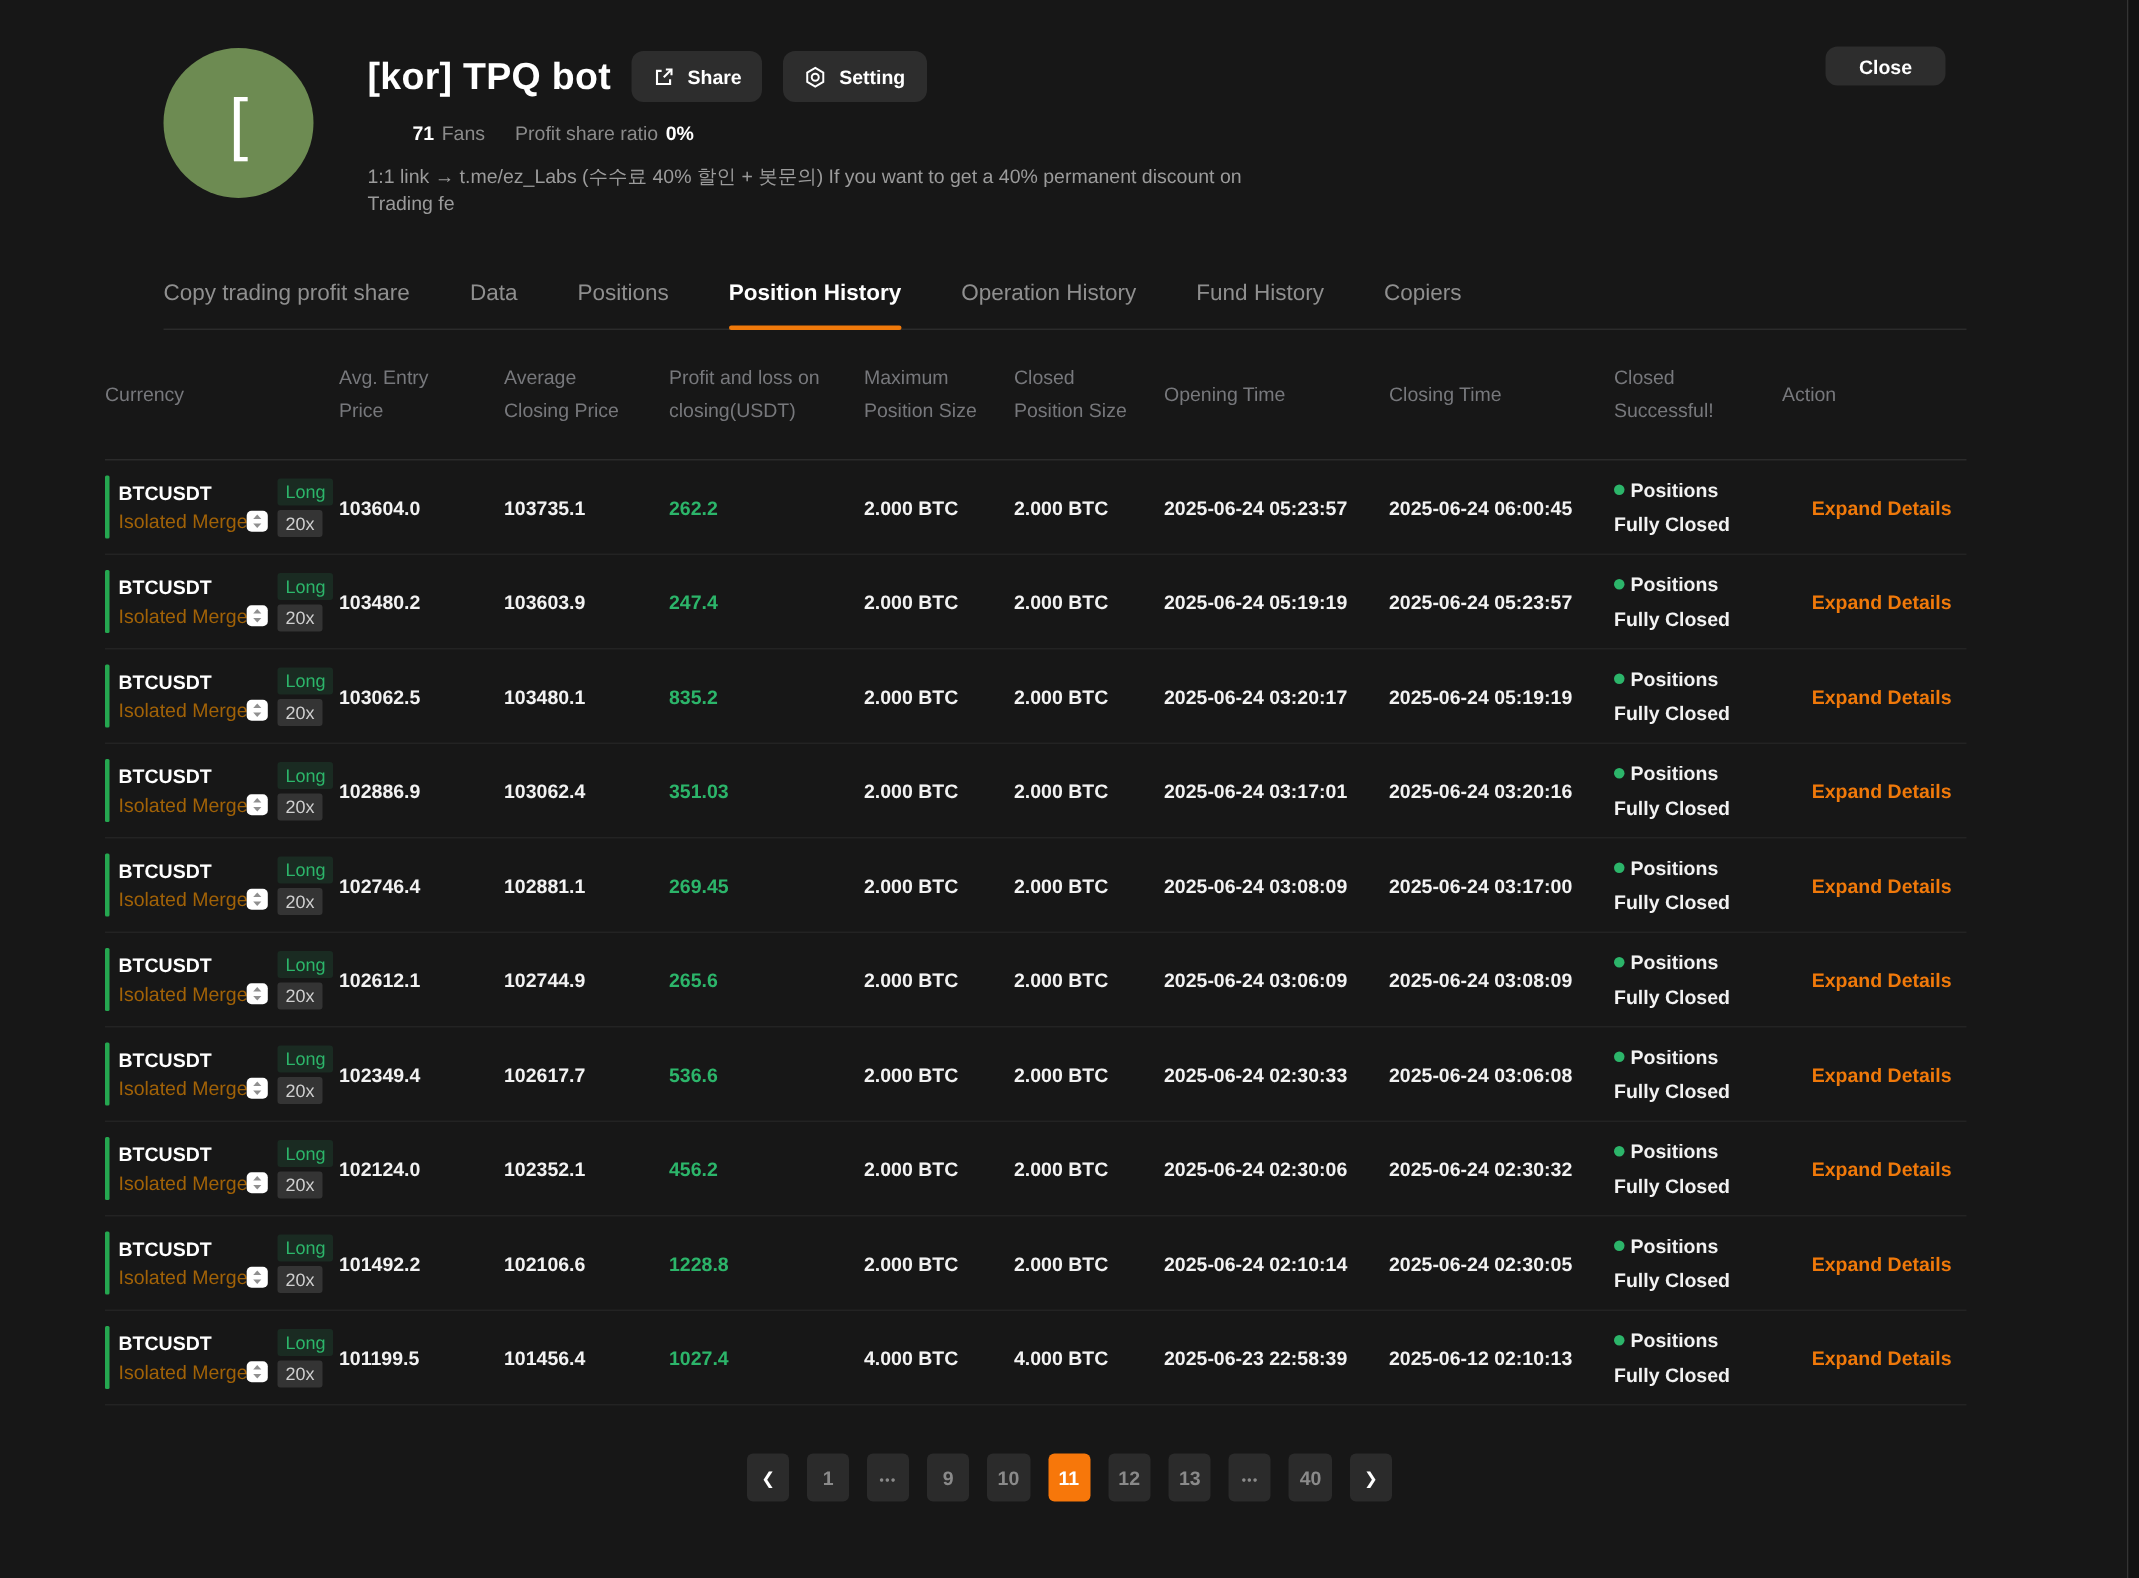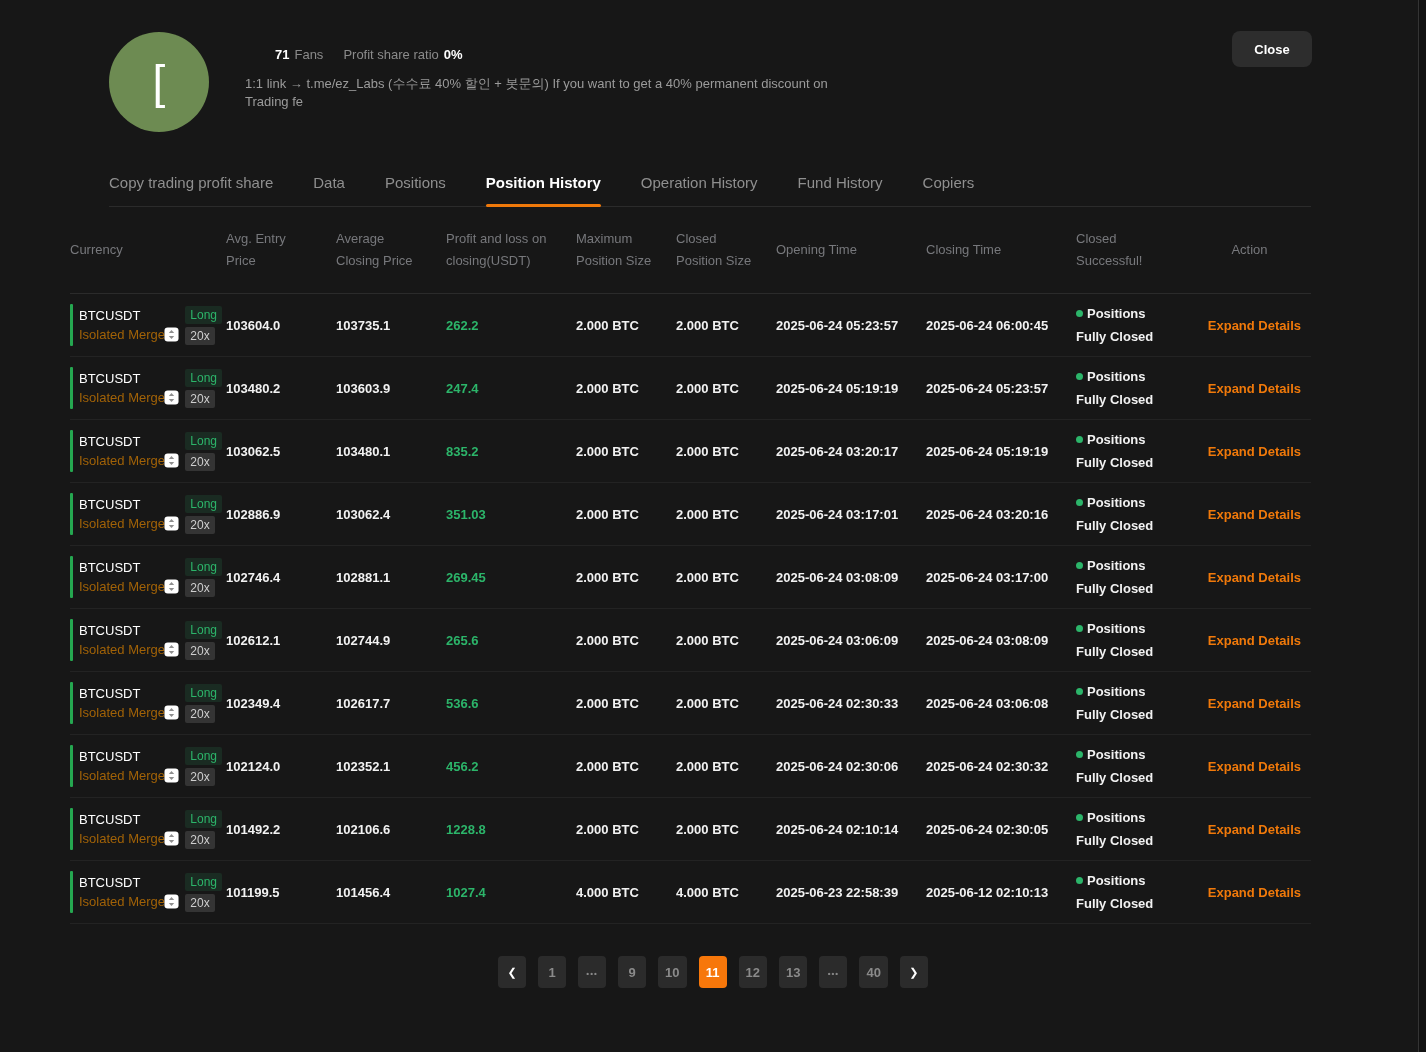--- a/index.html
+++ b/index.html
@@ -24,21 +24,21 @@
   .title-col { padding-top:2px; min-width:0; }
   .title-row { display:flex; align-items:center; gap:14px; }
   .bot-title { margin:0; font-size:25px; font-weight:700; color:#fff; letter-spacing:.2px; }
   .btn {
     display:inline-flex; align-items:center; gap:8px; height:34px; padding:0 14px;
     background:#2d2d2d; border:none; border-radius:8px; color:#fff;
     font-size:13px; font-weight:600; cursor:pointer; font-family:inherit;
   }
   .btn svg { display:block; }
   .close-btn {
-    position:absolute; top:31px; right:114px; width:80px; height:36px;
+    position:absolute; top:31px; right:129px; width:80px; height:26px;
     justify-content:center; gap:0; border-radius:8px;
   }
   .stats { margin-top:13px; display:flex; gap:20px; font-size:13px; color:#8b8b8b;margin-left:30px; }
   .stat { display:flex; gap:5px; align-items:baseline; }
   .stat .val { color:#fff; font-weight:700; }
   .desc { margin-top:13px; font-size:13px; line-height:18px; color:#9b9b9b; max-width:620px; }
   .edit-link { color:#f0790a; cursor:pointer; margin-left:3px; }
 
   
   .tabs { display:flex; gap:40px; margin:42px 115px 0 109px; border-bottom:1px solid #2b2b2b; }
@@ -53,32 +53,32 @@
   .table { margin:0 115px 0 70px; }
   .grid-cols {
     display:grid;
     grid-template-columns:156px 110px 110px 130px 100px 100px 150px 150px 112px 1fr;
   }
   .thead {
     min-height:87px; align-items:center; border-bottom:1px solid #2b2b2b;
     color:#77787c; font-size:13px; line-height:22px;
   }
   .th { padding-right:18px; }
-  .th:last-child { text-align:center; padding-right:0; }
+  .th:last-child { text-align:left; padding-right:0; }
   .row {
     height:63px; align-items:center; border-bottom:1px solid #232323; font-size:13px;
   }
   .cell { padding-right:10px; }
   .num { color:#f2f2f2; font-weight:600; white-space:nowrap; }
   .pnl { color:#2cb56a; font-weight:600; }
 
   .currency-cell { display:flex; align-items:center; padding-right:4px; }
   .side-bar { width:3px; height:42px; background:#25a750; border-radius:1px; flex:0 0 3px; }
   .sym-col { display:flex; flex-direction:column; gap:4px; margin-left:6px; min-width:0; flex:1; }
-  .symbol { font-weight:400; color:#fff; }
+  .symbol { font-weight:700; color:#fff; }
   .margin-mode { color:#a16207; display:flex; align-items:center; white-space:nowrap; }
   .merge-icon { display:inline-flex; margin-left:-1px; cursor:pointer; }
   .merge-icon svg { width:15px; height:15px; }
   .badges { display:flex; flex-direction:column; align-items:flex-start; gap:3px; }
   .badge { font-size:12px; line-height:18px; height:18px; padding:0 5px; border-radius:2px; white-space:nowrap; }
   .badge-long { color:#2cb56a; background:rgba(44,181,106,.13); }
   .badge-lev { color:#cfcfcf; background:#343434; }
 
   .status-cell { line-height:23px; padding-right:14px; color:#f2f2f2; font-weight:600; }
   .status-dot {
@@ -100,20 +100,42 @@
 </style>
 </head>
 <body>
 
 <div class="header">
   <div class="header-flex">
     <div class="avatar">
       <span>[</span>
     </div>
     <div class="title-col">
+      <div class="title-row">
+        <h1 class="bot-title">[kor] TPQ bot</h1>
+        <button class="btn">
+          <span>
+            <svg width="15" height="15" viewBox="0 0 16 16" fill="none" stroke="#fff" stroke-width="1.5">
+              <path d="M6.5 3.5H3.2v9.3h9.3V9.5"></path>
+              <path d="M9.5 2.5h4v4"></path>
+              <path d="M13.3 2.7 8 8"></path>
+            </svg>
+          </span>
+          <span>Share</span>
+        </button>
+        <button class="btn">
+          <span>
+            <svg width="15" height="15" viewBox="0 0 16 16" fill="none" stroke="#fff" stroke-width="1.4">
+              <path d="M8 1.4 13.7 4.7v6.6L8 14.6 2.3 11.3V4.7z"></path>
+              <circle cx="8" cy="8" r="2.5"></circle>
+            </svg>
+          </span>
+          <span>Setting</span>
+        </button>
+      </div>
       <div class="stats">
         <span class="stat">
           <span class="val">71</span>
           <span>Fans</span>
         </span>
         <span class="stat">
           <span>Profit share ratio</span>
           <span class="val">0%</span>
         </span>
       </div>

